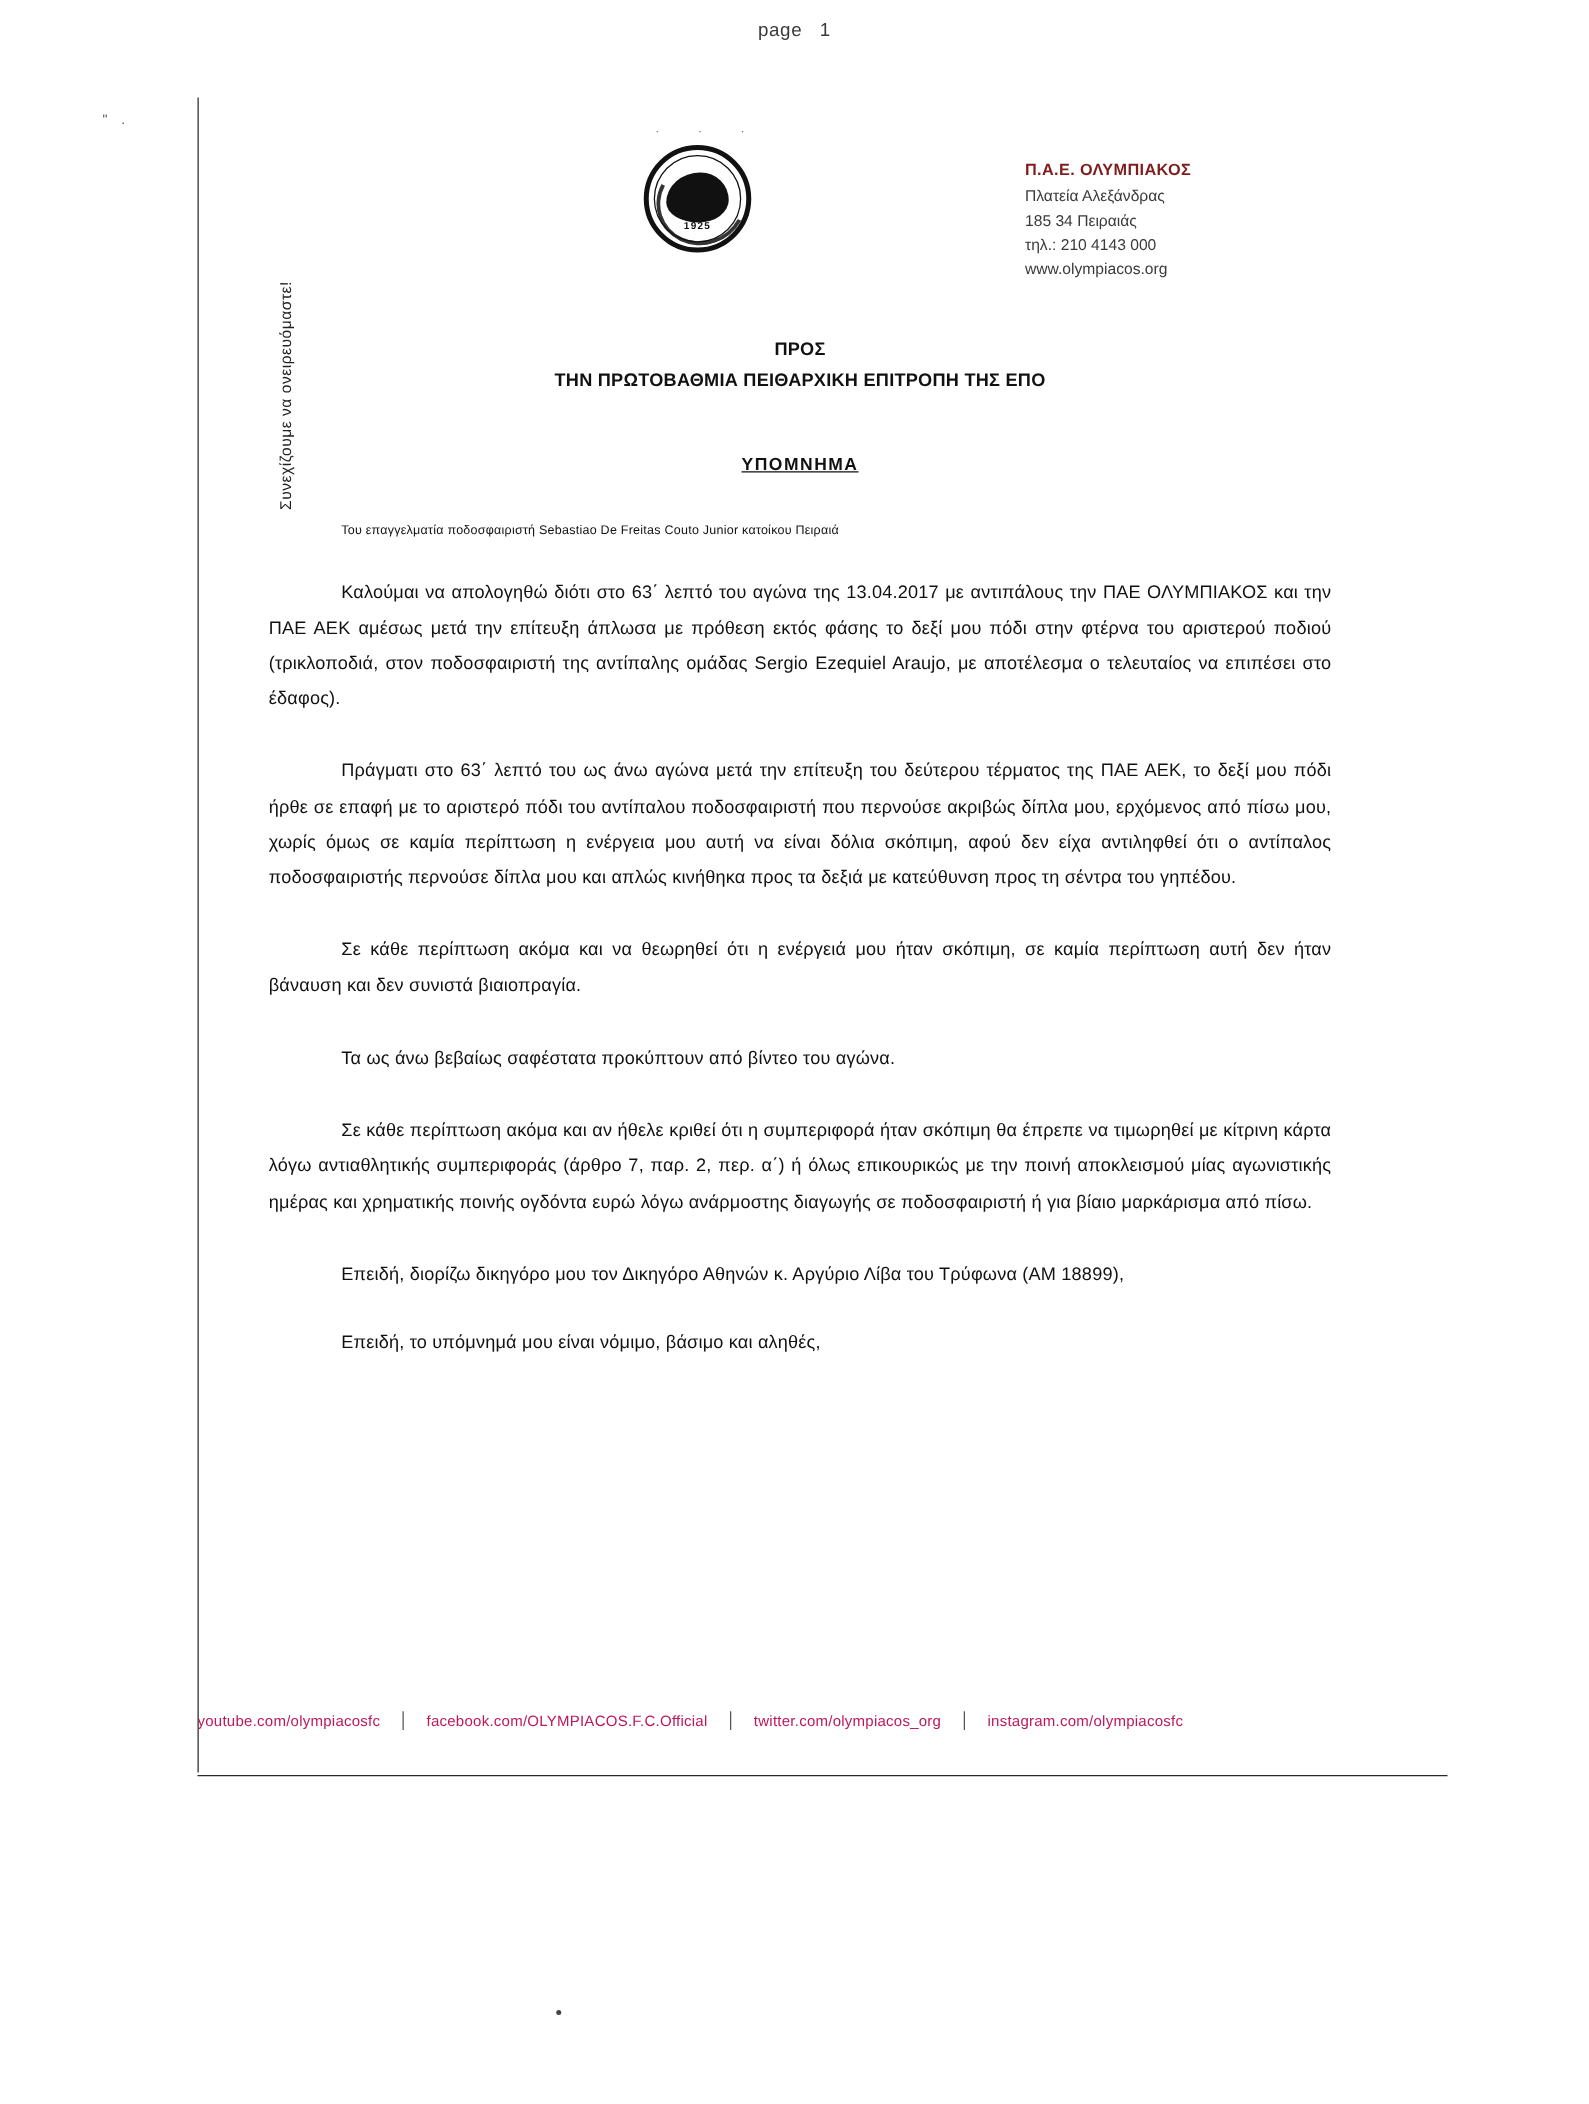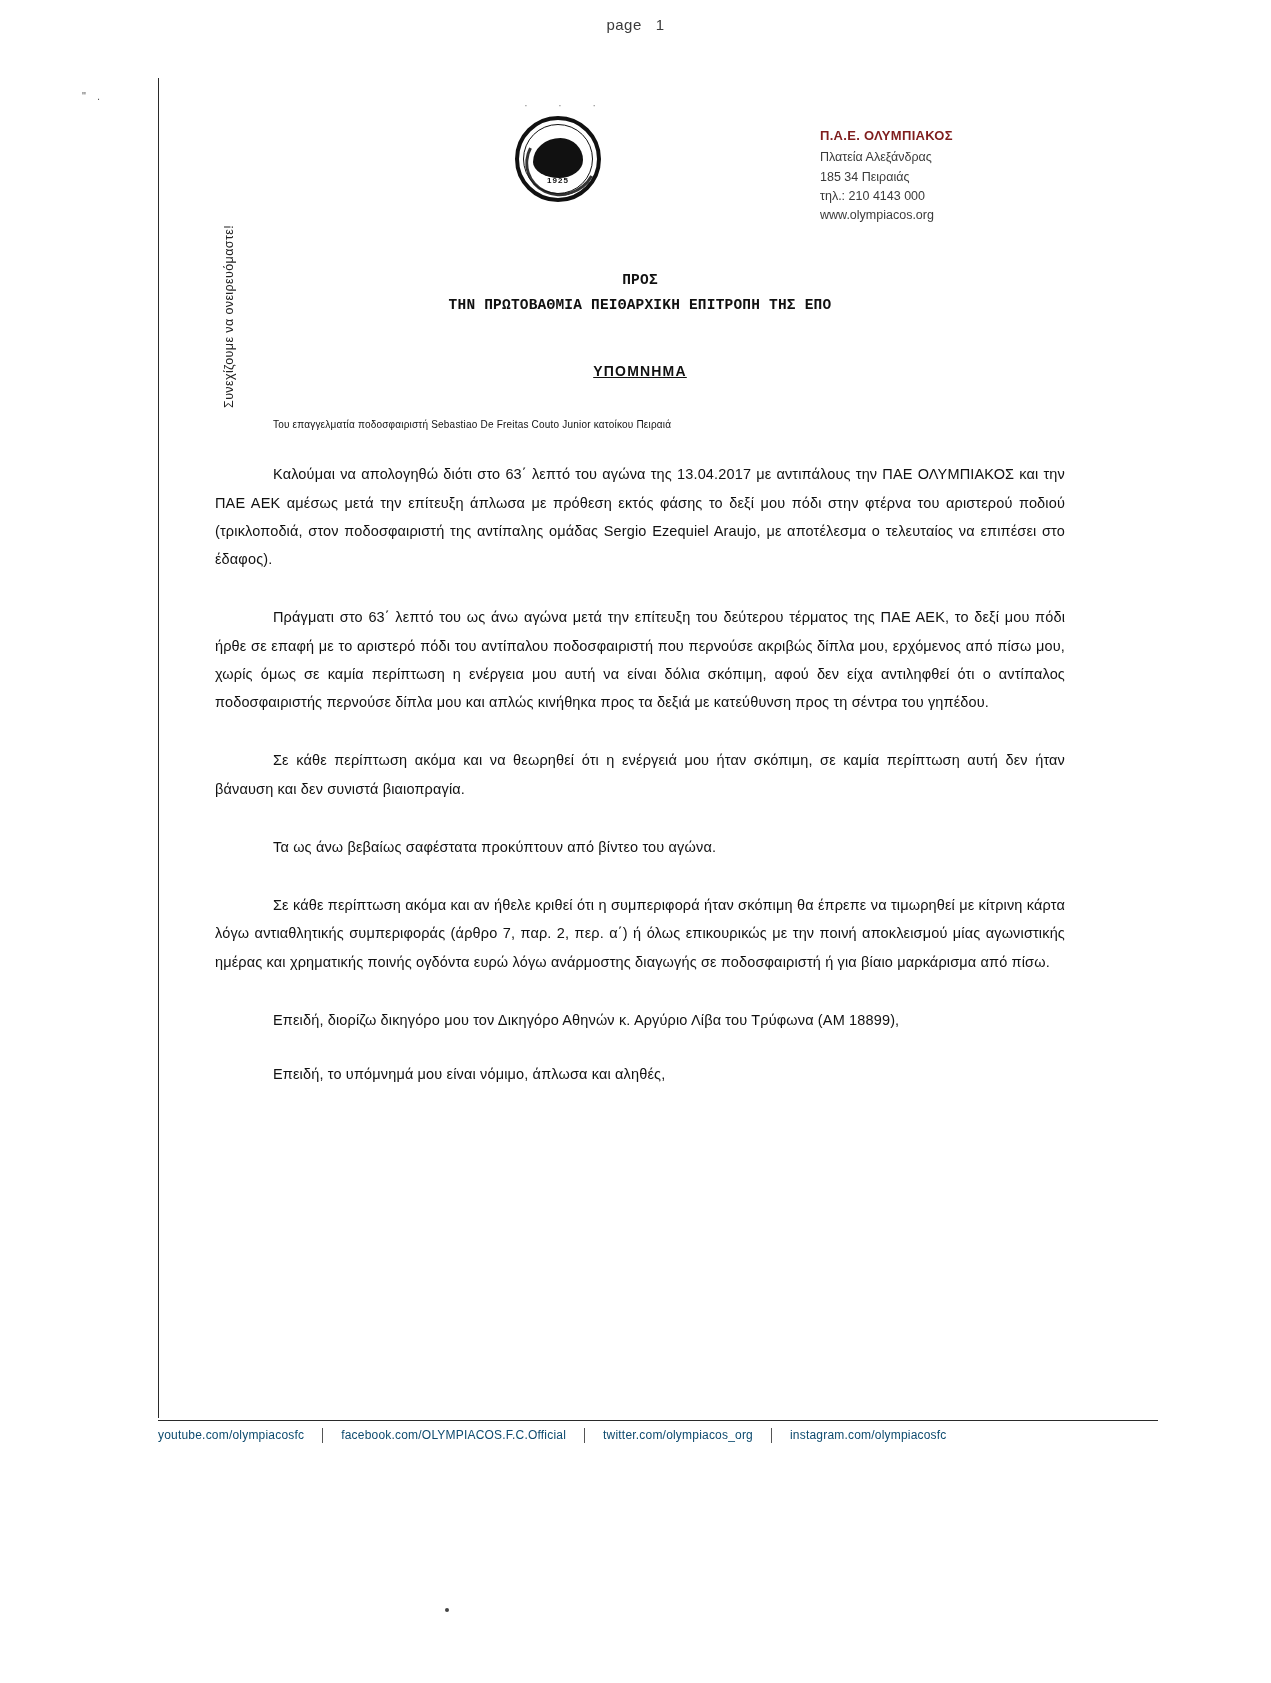--- a/index.html
+++ b/index.html
@@ -163,21 +163,20 @@
     top: 220px;
     width: 850px;
   }
   .addressee {
     text-align: center;
     font-weight: bold;
     font-size: 14.5px;
     line-height: 1.7;
     letter-spacing: 0.2px;
     color: #111;
-    font-family: Liberation Mono, monospace;
   }
   .doc-title {
     margin-top: 46px;
     text-align: center;
     font-weight: bold;
     font-size: 14px;
     letter-spacing: 1.2px;
     text-decoration: underline;
     color: #111;
   }
@@ -204,25 +203,26 @@
     position: absolute;
     left: 98px;
     top: 1372px;
     width: 1000px;
     height: 1px;
     background: #2a2a2a;
   }
   .footer {
     position: absolute;
     left: 98px;
-    top: 1380px;
+    top: 1321px;
     width: 1010px;
     display: flex;
+    align-items: center;
     font-size: 12px;
-    color: #0c4a6e;
+    color: #be185d;
     letter-spacing: 0.2px;
   }
   .footer .f-item { padding: 0 18px; }
   .footer .f-item:first-child { padding-left: 0; }
   .footer .sep {
     width: 1px;
     height: 15px;
     background: #555;
   }
   .bottom-dot {
@@ -277,21 +277,21 @@
     <div class="doc-title">ΥΠΟΜΝΗΜΑ</div>
 
     <div class="sub-line">Του επαγγελματία ποδοσφαιριστή Sebastiao De Freitas Couto Junior κατοίκου Πειραιά</div>
 
     <p class="para">Καλούμαι να απολογηθώ διότι στο 63΄ λεπτό του αγώνα της 13.04.2017 με αντιπάλους την ΠΑΕ ΟΛΥΜΠΙΑΚΟΣ  και την ΠΑΕ ΑΕΚ αμέσως μετά την επίτευξη άπλωσα με πρόθεση εκτός φάσης το δεξί μου πόδι στην φτέρνα του αριστερού ποδιού (τρικλοποδιά, στον ποδοσφαιριστή της αντίπαλης ομάδας Sergio Ezequiel Araujo, με αποτέλεσμα ο τελευταίος να επιπέσει στο έδαφος).</p>
     <p class="para">Πράγματι στο 63΄ λεπτό του ως άνω αγώνα μετά την επίτευξη του δεύτερου τέρματος της ΠΑΕ ΑΕΚ, το δεξί μου πόδι ήρθε σε επαφή με το αριστερό πόδι του αντίπαλου ποδοσφαιριστή που περνούσε ακριβώς δίπλα μου, ερχόμενος από πίσω μου, χωρίς όμως σε καμία περίπτωση η ενέργεια μου αυτή να είναι δόλια σκόπιμη, αφού δεν είχα αντιληφθεί ότι ο αντίπαλος ποδοσφαιριστής περνούσε δίπλα μου και απλώς κινήθηκα προς τα δεξιά με κατεύθυνση προς τη σέντρα του γηπέδου.</p>
     <p class="para">Σε κάθε περίπτωση ακόμα και να θεωρηθεί ότι η ενέργειά μου ήταν σκόπιμη, σε καμία περίπτωση αυτή δεν ήταν βάναυση και δεν συνιστά βιαιοπραγία.</p>
     <p class="para">Τα ως άνω βεβαίως σαφέστατα προκύπτουν από βίντεο του αγώνα.</p>
     <p class="para">Σε κάθε περίπτωση ακόμα και αν ήθελε κριθεί ότι η συμπεριφορά ήταν σκόπιμη θα έπρεπε να τιμωρηθεί με κίτρινη κάρτα λόγω αντιαθλητικής συμπεριφοράς (άρθρο 7, παρ. 2, περ. α΄) ή όλως επικουρικώς με την ποινή αποκλεισμού μίας αγωνιστικής ημέρας και χρηματικής ποινής ογδόντα ευρώ λόγω ανάρμοστης διαγωγής σε ποδοσφαιριστή ή για βίαιο μαρκάρισμα από πίσω.</p>
     <p class="para">Επειδή, διορίζω δικηγόρο μου τον Δικηγόρο Αθηνών κ. Αργύριο Λίβα του Τρύφωνα (ΑΜ 18899),</p>
-    <p class="para tight">Επειδή, το υπόμνημά μου είναι νόμιμο, άπλωσα και αληθές,</p>
+    <p class="para tight">Επειδή, το υπόμνημά μου είναι νόμιμο, βάσιμο και αληθές,</p>
   </div>
 
   <div class="footer-rule"></div>
   <div class="footer">
     <div class="f-item">youtube.com/olympiacosfc</div>
     <div class="sep"></div>
     <div class="f-item">facebook.com/OLYMPIACOS.F.C.Official</div>
     <div class="sep"></div>
     <div class="f-item">twitter.com/olympiacos_org</div>
     <div class="sep"></div>

